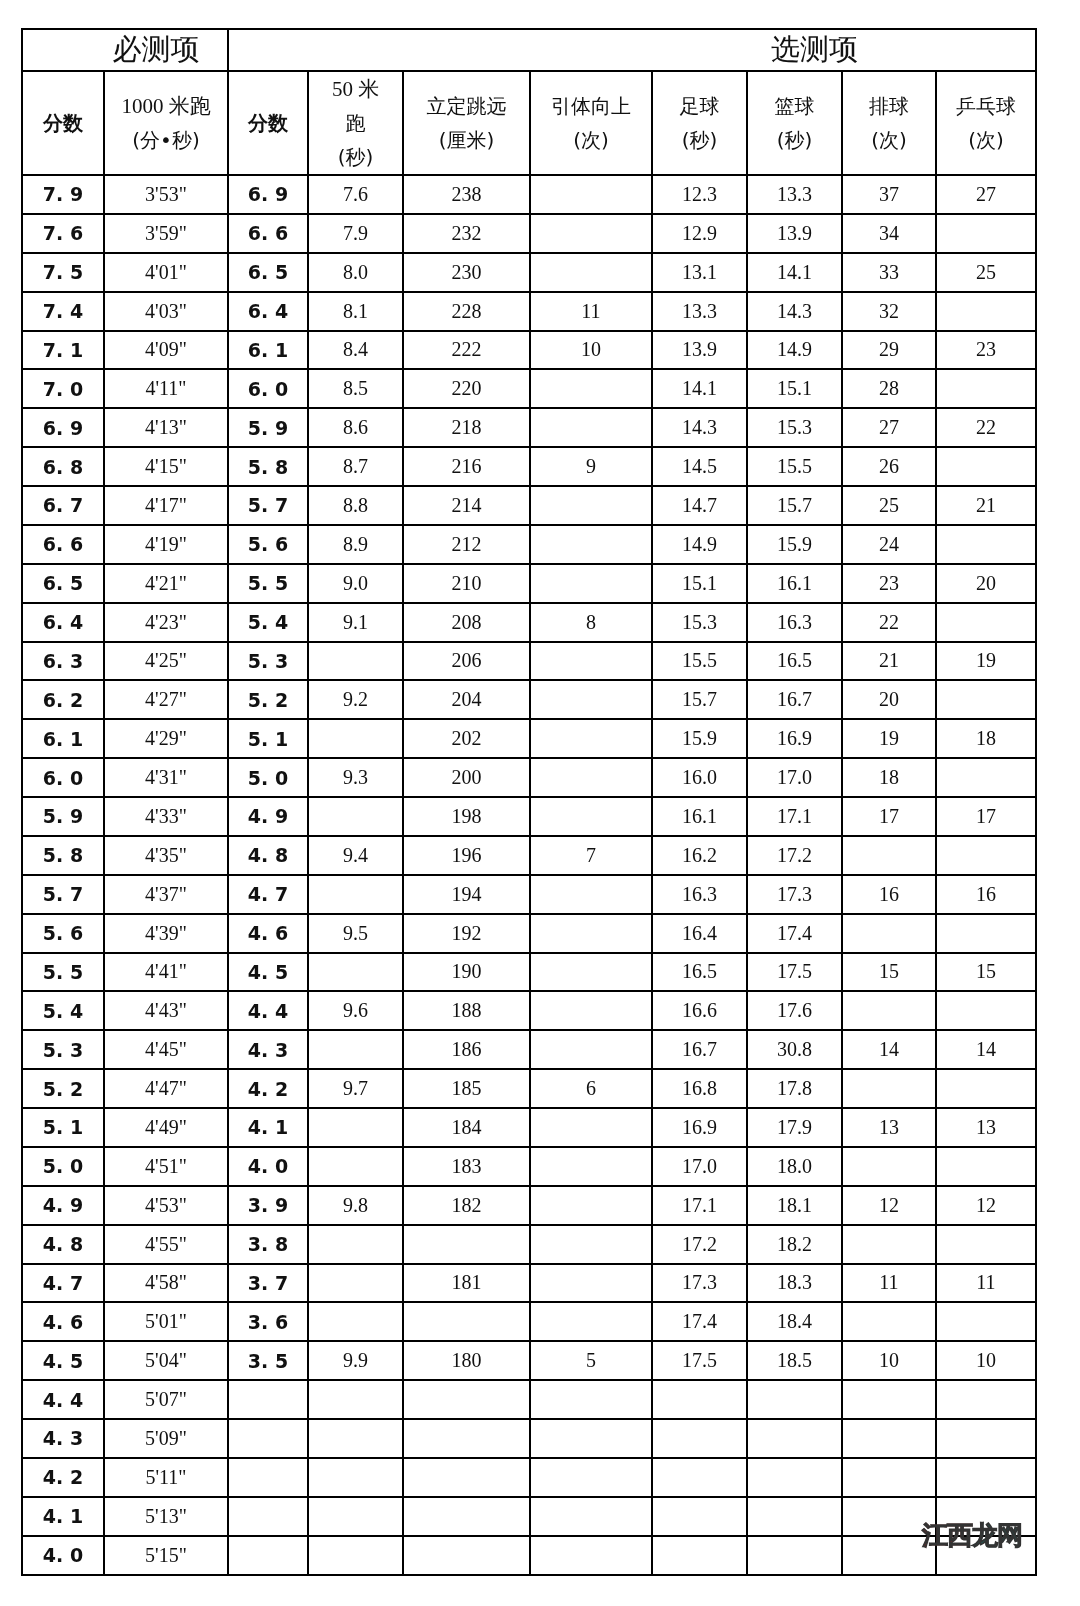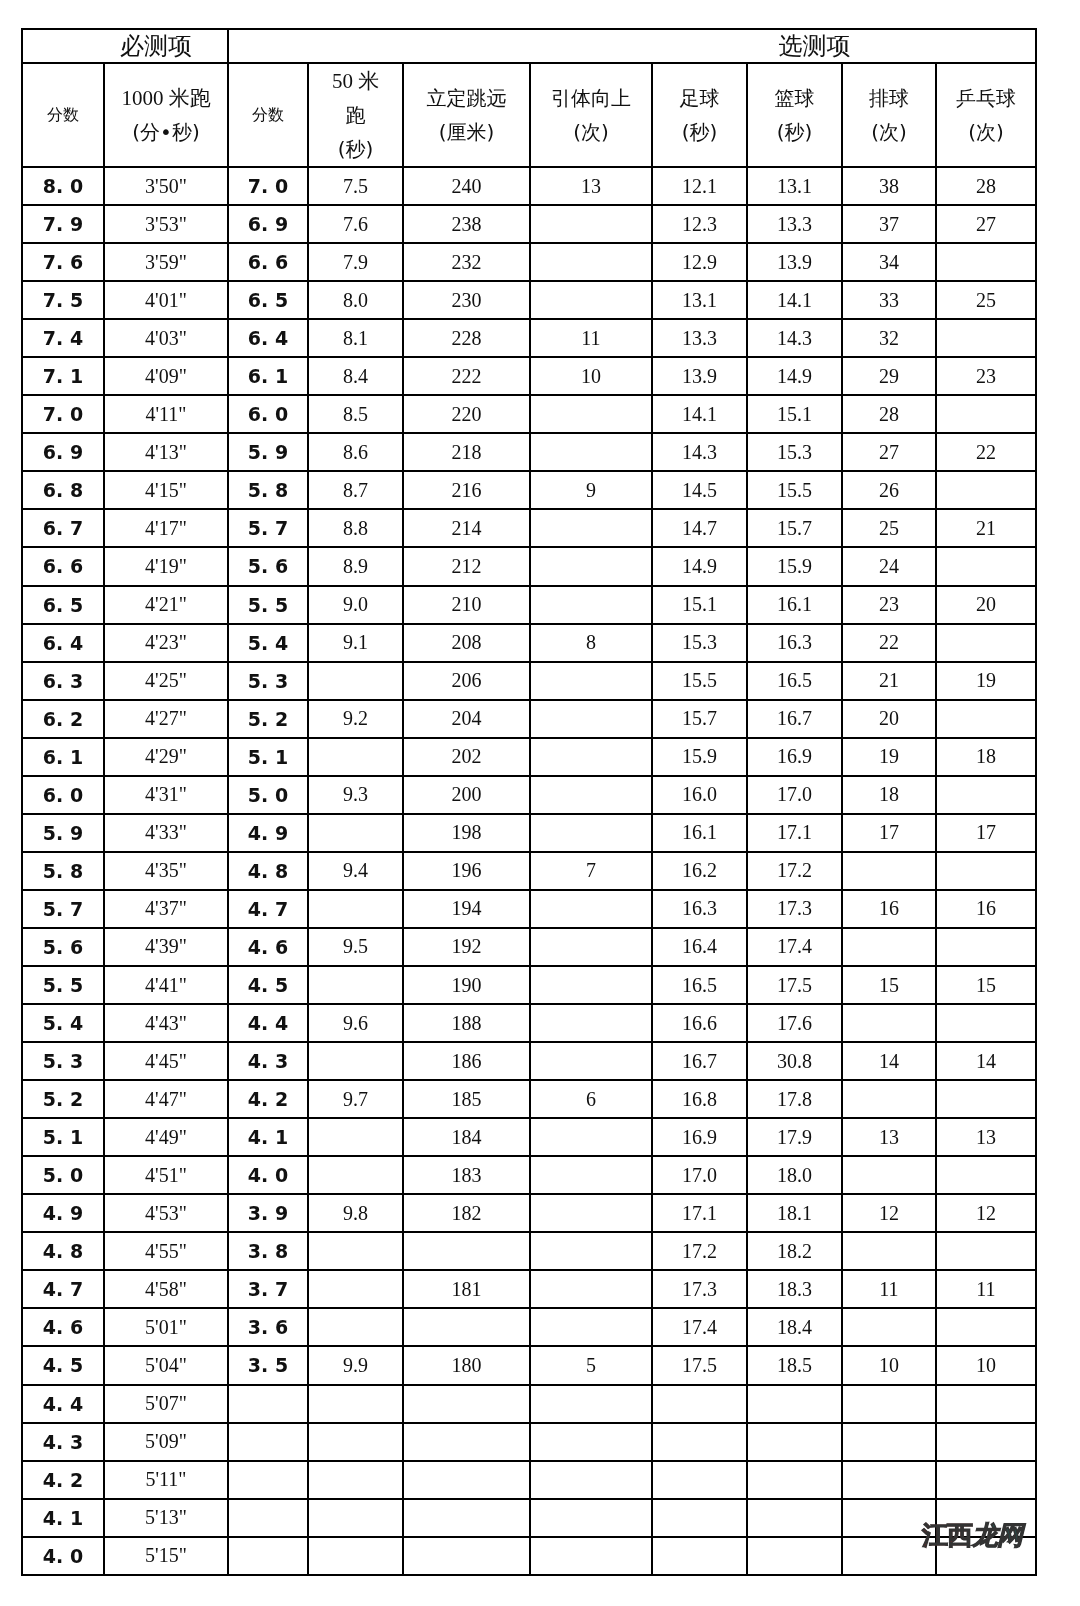--- a/index.html
+++ b/index.html
@@ -1,30 +1,30 @@
 <!DOCTYPE html>
 <html><head>
 <meta charset="utf-8">
 <style>
   html, body { margin:0; padding:0; background:#ffffff; }
   body { width:1080px; height:1606px; position:relative; overflow:hidden; font-family:"Liberation Serif", serif; color:#111; }
   table.score { position:absolute; left:21px; top:28px; width:1014px; height:1548px; border-collapse:collapse; table-layout:fixed; }
   table.score td, table.score th { border:2px solid #000; text-align:center; vertical-align:middle; padding:0; }
-  .group { font-family:Liberation Serif, serif; font-weight:normal; font-size:24px; height:30px; }
+  .group { font-family:Liberation Serif, serif; font-weight:normal; font-size:29px; height:30px; }
   .group-left { text-align:left; padding-left:62px !important; }
   .group-right { text-align:left; padding-left:365px !important; }
   .hdr { font-family:"DejaVu Sans", sans-serif; font-weight:normal; font-size:20px; line-height:34px; height:100px; }
-  .hdr.bold { font-weight:normal; font-size:16px; }
+  .hdr.bold { font-weight:bold; font-size:20px; }
   .hdr .l1, .hdr .l2, .hdr .l3 { display:block; }
   .hdr .serifline { font-family:"Liberation Serif", serif; font-size:21px; }
   .row td { height:32px; font-size:20px; }
   .row td.sc { font-family:"DejaVu Sans", sans-serif; font-weight:bold; font-size:19px; }
   .watermark { position:absolute; left:922px; top:1518px; font-family:"DejaVu Sans", sans-serif; font-weight:bold; font-size:26px; letter-spacing:-1px; }
   .watermark .a { color:#b91c1c; -webkit-text-stroke:1px #333; }
-  .watermark .b { color:#0f766e;font-style:italic; -webkit-text-stroke:1px #333; }
+  .watermark .b { color:#0f766e; -webkit-text-stroke:1px #333; }
 </style>
 </head>
 <body>
 
 <table class="score">
   <colgroup>
     <col style="width:82px">
       <col style="width:124px">
       <col style="width:80px">
       <col style="width:95px">
@@ -77,32 +77,20 @@
           <span class="l2">(次)</span>
         </th>
         <th class="hdr">
           <span class="l1">乒乓球</span>
           <span class="l2">(次)</span>
         </th>
       </tr>
   </thead>
   <tbody id="tbody">
       <tr class="row">
-        <td class="sc">8. 0</td>
-        <td>3'50"</td>
-        <td class="sc">7. 0</td>
-        <td>7.5</td>
-        <td>240</td>
-        <td>13</td>
-        <td>12.1</td>
-        <td>13.1</td>
-        <td>38</td>
-        <td>28</td>
-      </tr>
-      <tr class="row">
         <td class="sc">7. 9</td>
         <td>3'53"</td>
         <td class="sc">6. 9</td>
         <td>7.6</td>
         <td>238</td>
         <td></td>
         <td>12.3</td>
         <td>13.3</td>
         <td>37</td>
         <td>27</td>

